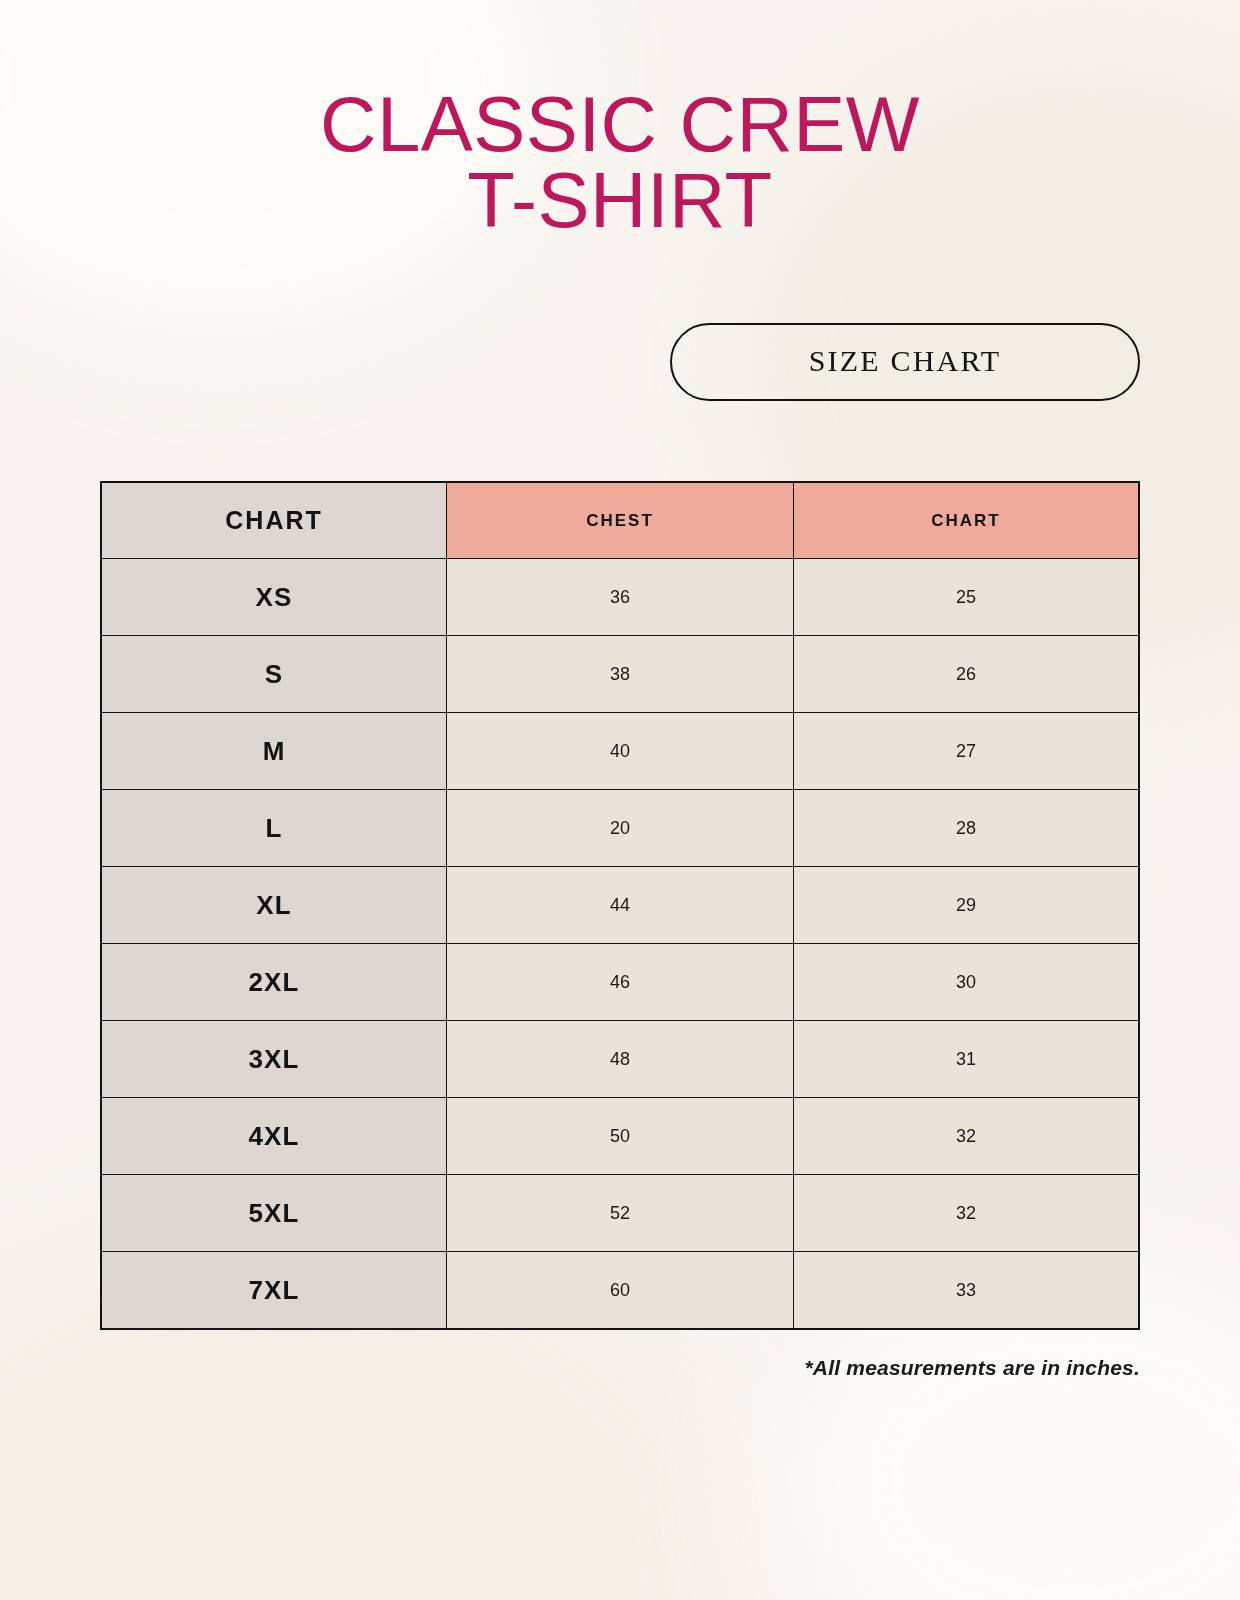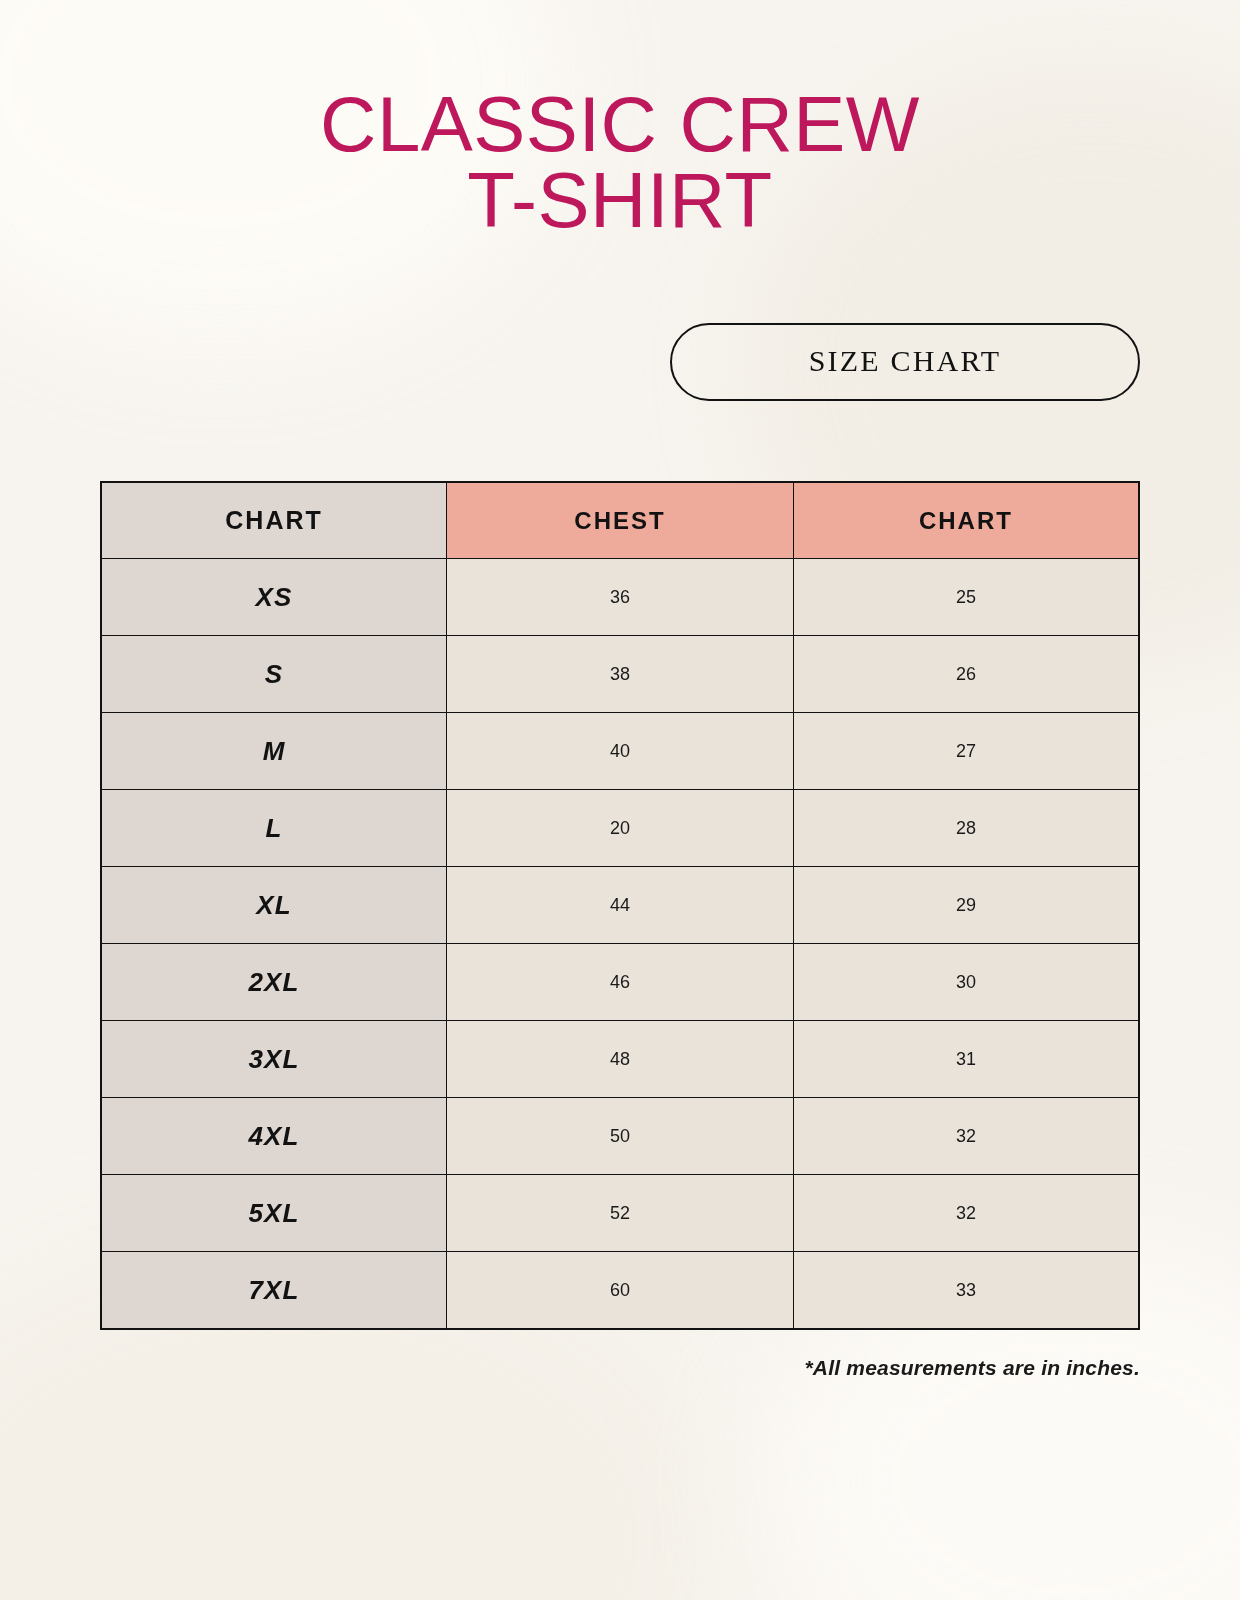--- a/index.html
+++ b/index.html
@@ -92,33 +92,32 @@
 
   thead th.h-size {
     background: #ded7d1;
     font-size: 25px;
     letter-spacing: 2px;
     font-weight: 700;
     color: #121212;
   }
   thead th.h-meas {
     background: #eeab9b;
-    font-size: 24px;
+    font-size: 17px;
     letter-spacing: 2px;
     font-weight: 700;
     color: #121212;
   }
 
   tbody td.cell-size {
     background: #ded7d1;
     font-size: 26px;
     font-weight: 700;
     letter-spacing: 1.2px;
     color: #121212;
-    font-style: italic;
   }
   tbody td.cell-val {
     background: #eae3da;
     font-size: 18px;
     font-weight: 400;
     color: #1a1a1a;
   }
 
   .footnote {
     width: 1040px;

